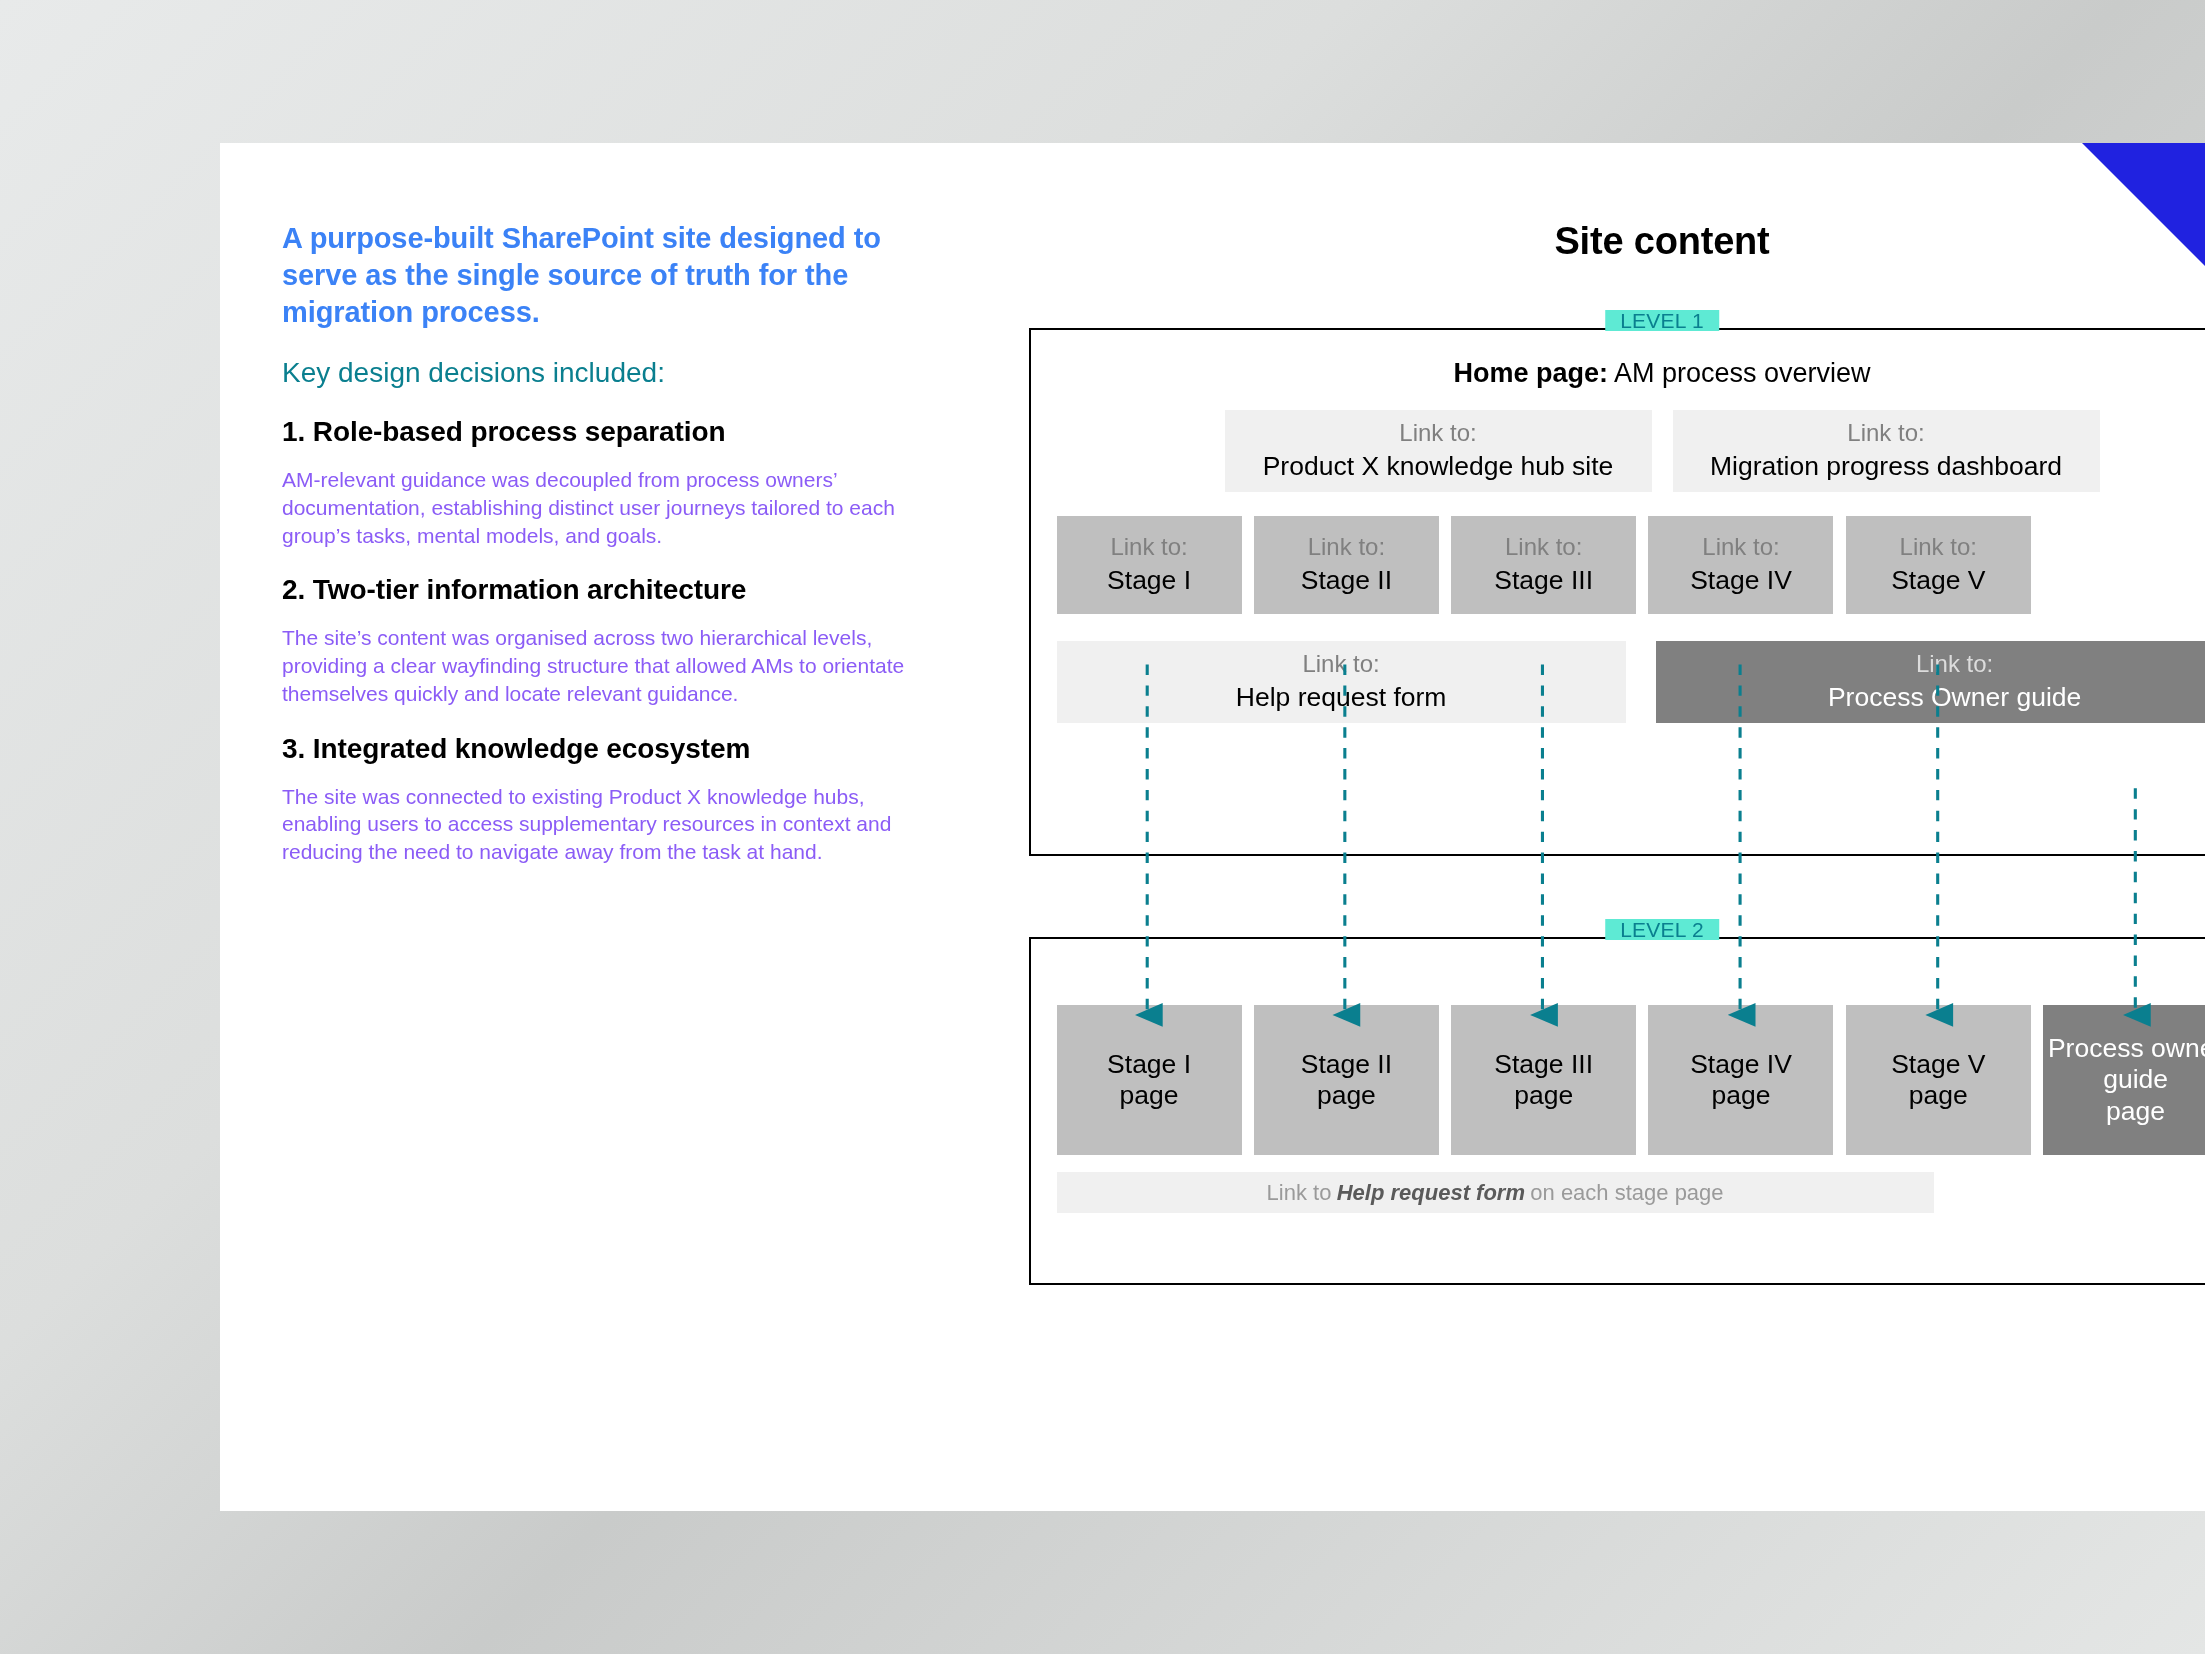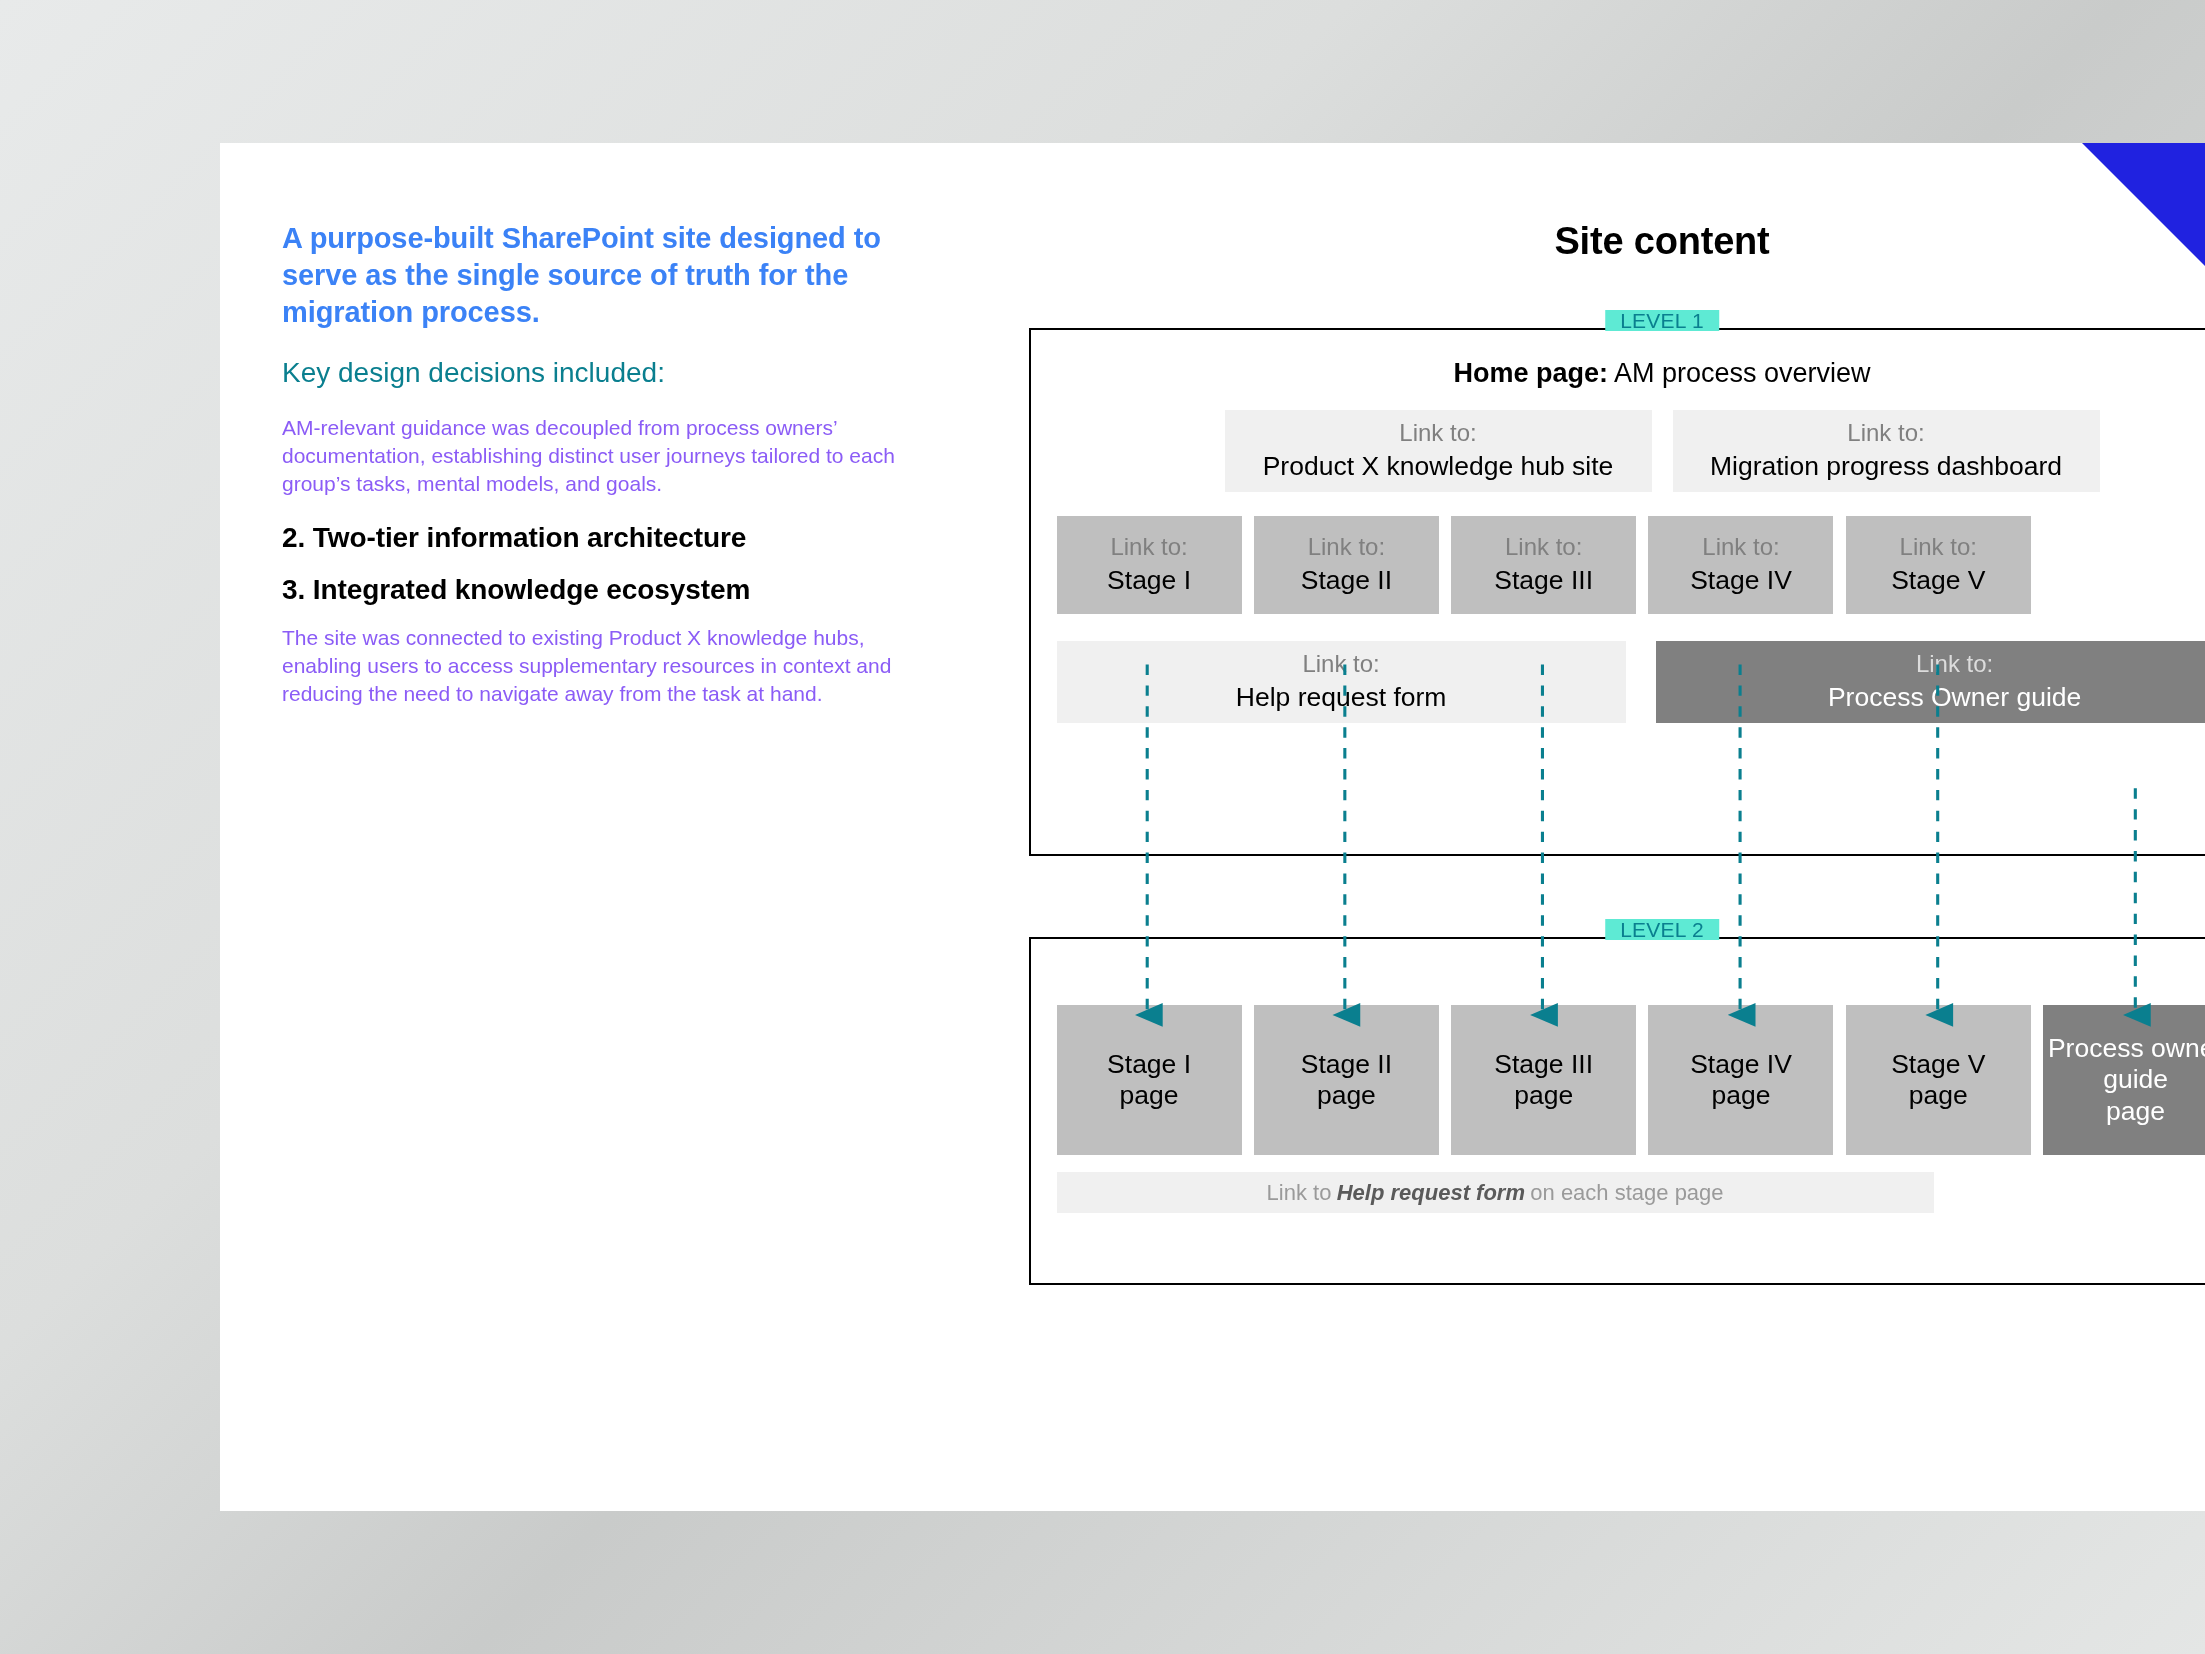--- a/index.html
+++ b/index.html
@@ -236,23 +236,25 @@
 <body>
 
 <div id="slide">
 
   <div id="corner-flag"></div>
 
   <div id="left-col">
     <div class="lead-bold">A purpose-built SharePoint site designed to serve as the single source of truth for the migration process.</div>
     <div class="subhead-teal">Key design decisions included:</div>
 
+    <div class="item-title">1. Role-based process separation</div>
     <div class="item-body">AM-relevant guidance was decoupled from process owners’ documentation, establishing distinct user journeys tailored to each group’s tasks, mental models, and goals.</div>
 
     <div class="item-title">2. Two-tier information architecture</div>
+    <div class="item-body">The site’s content was organised across two hierarchical levels, providing a clear wayfinding structure that allowed AMs to orientate themselves quickly and locate relevant guidance.</div>
 
     <div class="item-title">3. Integrated knowledge ecosystem</div>
     <div class="item-body">The site was connected to existing Product X knowledge hubs, enabling users to access supplementary resources in context and reducing the need to navigate away from the task at hand.</div>
   </div>
 
   <div id="diagram">
 
     <div id="diagram-title">Site content</div>
 
     <div class="level-box" id="level1-box">

